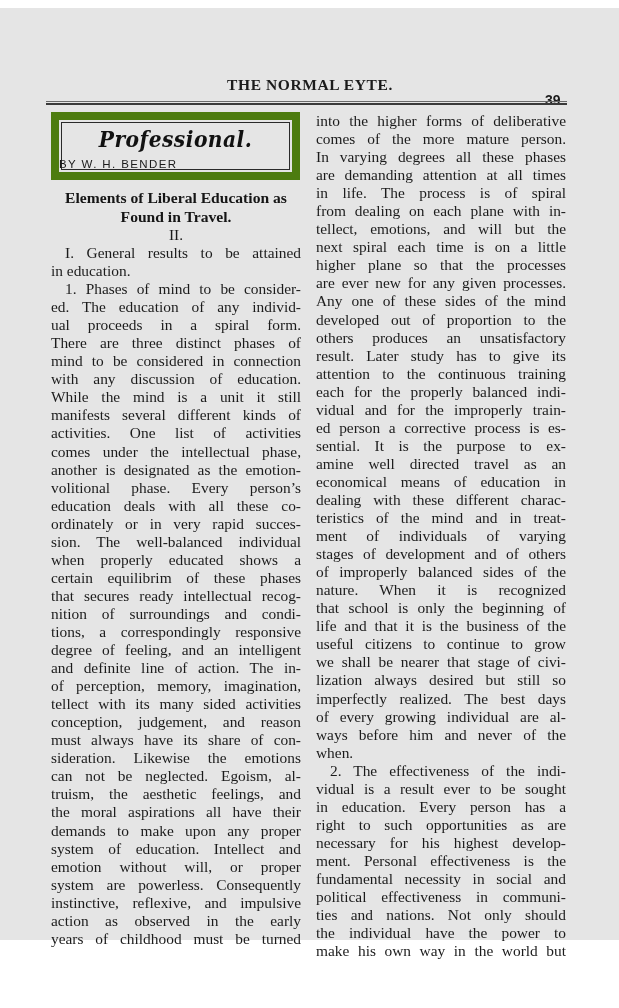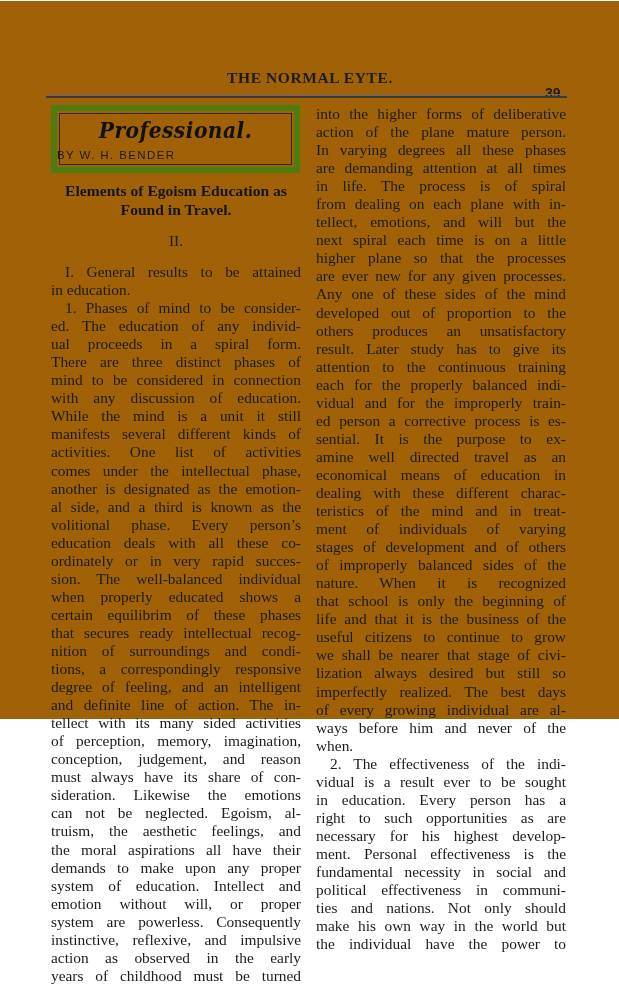--- a/index.html
+++ b/index.html
@@ -1,45 +1,45 @@
 <!DOCTYPE html>
 <html><head>
 <meta charset="utf-8">
 <style>
   html, body { margin: 0; padding: 0; background: #ffffff; }
   body { width: 619px; height: 1008px; position: relative; overflow: hidden;
          font-family: "DejaVu Serif", "Liberation Serif", serif; color: #1a1a1a; }
-  .page { position: absolute; left: 0; top: 1px; width: 619px; height: 718px; background: #a16207; }
+  .page { position: absolute; left: 0; top: 8px; width: 619px; height: 932px; background: #e5e5e5; }
 
   .running-head { position: absolute; top: 68px; left: 0; width: 619px; height: 20px; }
   .running-title { position: absolute; left: 205px; top: 0; width: 210px; text-align: center;
         font-family: "Liberation Serif", serif; font-weight: bold; font-size: 15.5px; letter-spacing: 0.6px; color: #1c1c1c; }
   .page-number { position: absolute; left: 545px; top: 1px; font-family: "Liberation Sans", sans-serif;
         font-weight: bold; font-size: 14px; color: #1c1c1c; margin-top: 15px; }
 
   .head-rule { position: absolute; left: 46px; top: 93px; width: 521px; height: 5px; }
   .head-rule .thin { position: absolute; left: 0; top: 0; width: 100%; height: 1px; background: #6a6a6a; }
   .head-rule .thick { position: absolute; left: 0; top: 2px; width: 100%; height: 2px; background: #3a3a3a; }
 
   .dept-box { position: absolute; left: 51px; top: 104px; width: 249px; height: 68px;
-        border: 6px solid #4d7c0f; box-sizing: border-box; }
+        border: 8px solid #4d7c0f; box-sizing: border-box; }
   .dept-box-inner { position: absolute; left: 2px; top: 2px; right: 2px; bottom: 2px;
         border: 1px solid #2a2a2a; }
   .dept-title { position: absolute; left: 0; right: 0; top: 6px; text-align: center;
         font-family: "DejaVu Serif", serif; font-weight: bold; font-size: 22px; letter-spacing: 0.5px;
         color: #111; font-style: italic; transform: scaleX(0.92); }
   .dept-byline { position: absolute; left: 0; right: 0; top: 38px; 
         font-family: "Liberation Sans", sans-serif; font-size: 11.5px; letter-spacing: 1.4px; color: #1a1a1a; }
 
   .col { position: absolute; font-family: "Liberation Serif", serif; font-size: 15.4px; line-height: 18.05px; color: #1b1b1b; }
   .col-left { left: 51px; top: 180px; width: 250px; }
   .col-right { left: 316px; top: 104px; width: 250px; }
 
   .article-title { font-weight: bold; font-size: 15.6px; line-height: 19px; text-align: center; margin: 0; color: #151515; }
-  .article-part { text-align: center; margin: 13px; line-height: 18px; }
+  .article-part { text-align: center; margin: 0; line-height: 18px; }
   .line { display: block; white-space: nowrap; text-align: justify; text-align-last: justify; height: 18.05px; overflow: visible; }
   .line.last { text-align-last: left; }
   .line.indent { padding-left: 14px; }
 </style>
 </head>
 <body>
 
 <div class="page">
 
   <div class="running-head">
@@ -53,72 +53,71 @@
   </div>
 
   <div class="dept-box">
     <div class="dept-box-inner"></div>
     <div class="dept-title">Professional.</div>
     <div class="dept-byline">BY W. H. BENDER</div>
   </div>
 
   <div class="col col-left">
     <p class="article-title">
-      <span>Elements of Egoism Education as</span><br>
+      <span>Elements of Liberal Education as</span><br>
       <span>Found in Travel.</span>
     </p>
     <p class="article-part">II.</p>
     <div id="left-lines">
         <span class="line indent">I. General results to be attained</span>
         <span class="line last">in education.</span>
         <span class="line indent">1. Phases of mind to be consider-</span>
         <span class="line">ed. The education of any individ-</span>
         <span class="line">ual proceeds in a spiral form.</span>
         <span class="line">There are three distinct phases of</span>
         <span class="line">mind to be considered in connection</span>
         <span class="line">with any discussion of education.</span>
         <span class="line">While the mind is a unit it still</span>
         <span class="line">manifests several different kinds of</span>
         <span class="line">activities. One list of activities</span>
         <span class="line">comes under the intellectual phase,</span>
         <span class="line">another is designated as the emotion-</span>
-        <span class="line">al side, and a third is known as the</span>
         <span class="line">volitional phase. Every person’s</span>
         <span class="line">education deals with all these co-</span>
         <span class="line">ordinately or in very rapid succes-</span>
         <span class="line">sion. The well-balanced individual</span>
         <span class="line">when properly educated shows a</span>
         <span class="line">certain equilibrim of these phases</span>
         <span class="line">that secures ready intellectual recog-</span>
         <span class="line">nition of surroundings and condi-</span>
         <span class="line">tions, a correspondingly responsive</span>
         <span class="line">degree of feeling, and an intelligent</span>
         <span class="line">and definite line of action. The in-</span>
+        <span class="line">of perception, memory, imagination,</span>
         <span class="line">tellect with its many sided activities</span>
-        <span class="line">of perception, memory, imagination,</span>
         <span class="line">conception, judgement, and reason</span>
         <span class="line">must always have its share of con-</span>
         <span class="line">sideration. Likewise the emotions</span>
         <span class="line">can not be neglected. Egoism, al-</span>
         <span class="line">truism, the aesthetic feelings, and</span>
         <span class="line">the moral aspirations all have their</span>
         <span class="line">demands to make upon any proper</span>
         <span class="line">system of education. Intellect and</span>
         <span class="line">emotion without will, or proper</span>
         <span class="line">system are powerless. Consequently</span>
         <span class="line">instinctive, reflexive, and impulsive</span>
         <span class="line">action as observed in the early</span>
         <span class="line">years of childhood must be turned</span>
       </div>
   </div>
 
   <div class="col col-right">
     <div id="right-lines">
         <span class="line">into the higher forms of deliberative</span>
-        <span class="line">action of the plane mature person.</span>
+        <span class="line">comes of the more mature person.</span>
         <span class="line">In varying degrees all these phases</span>
         <span class="line">are demanding attention at all times</span>
         <span class="line">in life. The process is of spiral</span>
         <span class="line">from dealing on each plane with in-</span>
         <span class="line">tellect, emotions, and will but the</span>
         <span class="line">next spiral each time is on a little</span>
         <span class="line">higher plane so that the processes</span>
         <span class="line">are ever new for any given processes.</span>
         <span class="line">Any one of these sides of the mind</span>
         <span class="line">developed out of proportion to the</span>
@@ -148,18 +147,18 @@
         <span class="line last">when.</span>
         <span class="line indent">2. The effectiveness of the indi-</span>
         <span class="line">vidual is a result ever to be sought</span>
         <span class="line">in education. Every person has a</span>
         <span class="line">right to such opportunities as are</span>
         <span class="line">necessary for his highest develop-</span>
         <span class="line">ment. Personal effectiveness is the</span>
         <span class="line">fundamental necessity in social and</span>
         <span class="line">political effectiveness in communi-</span>
         <span class="line">ties and nations. Not only should</span>
+        <span class="line">the individual have the power to</span>
         <span class="line">make his own way in the world but</span>
-        <span class="line">the individual have the power to</span>
       </div>
   </div>
 
 </div>
 
 </body></html>

